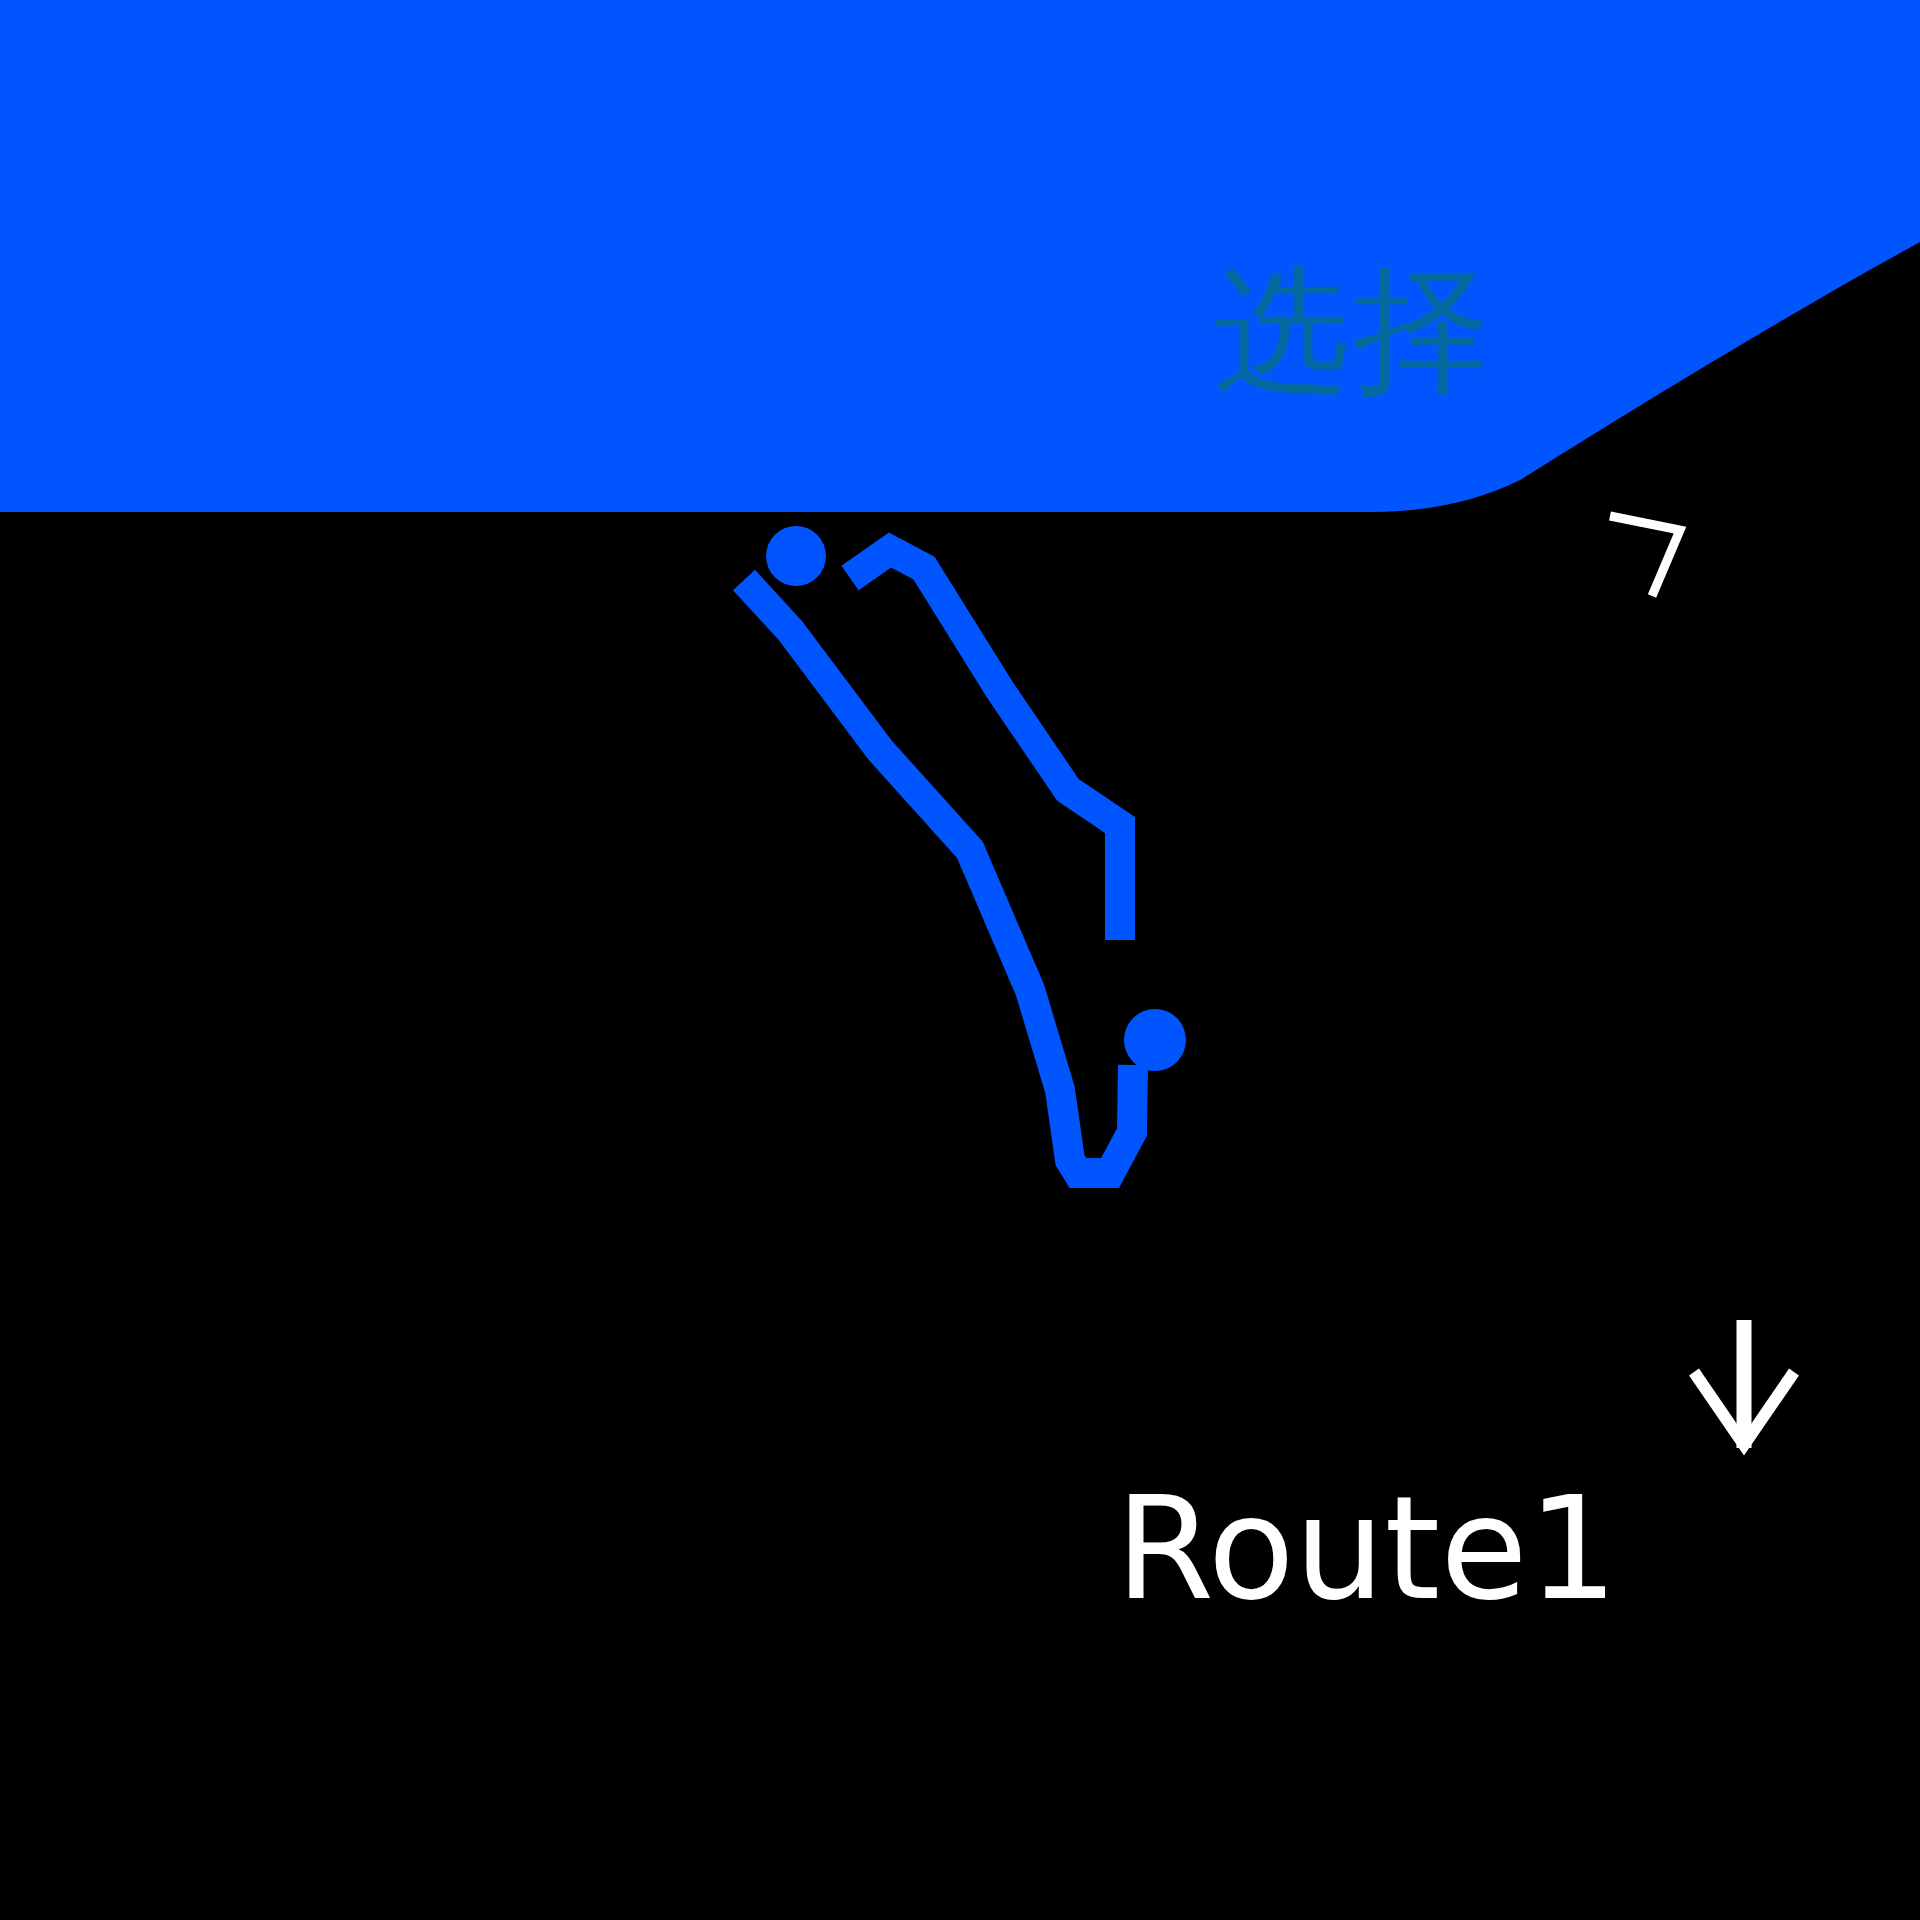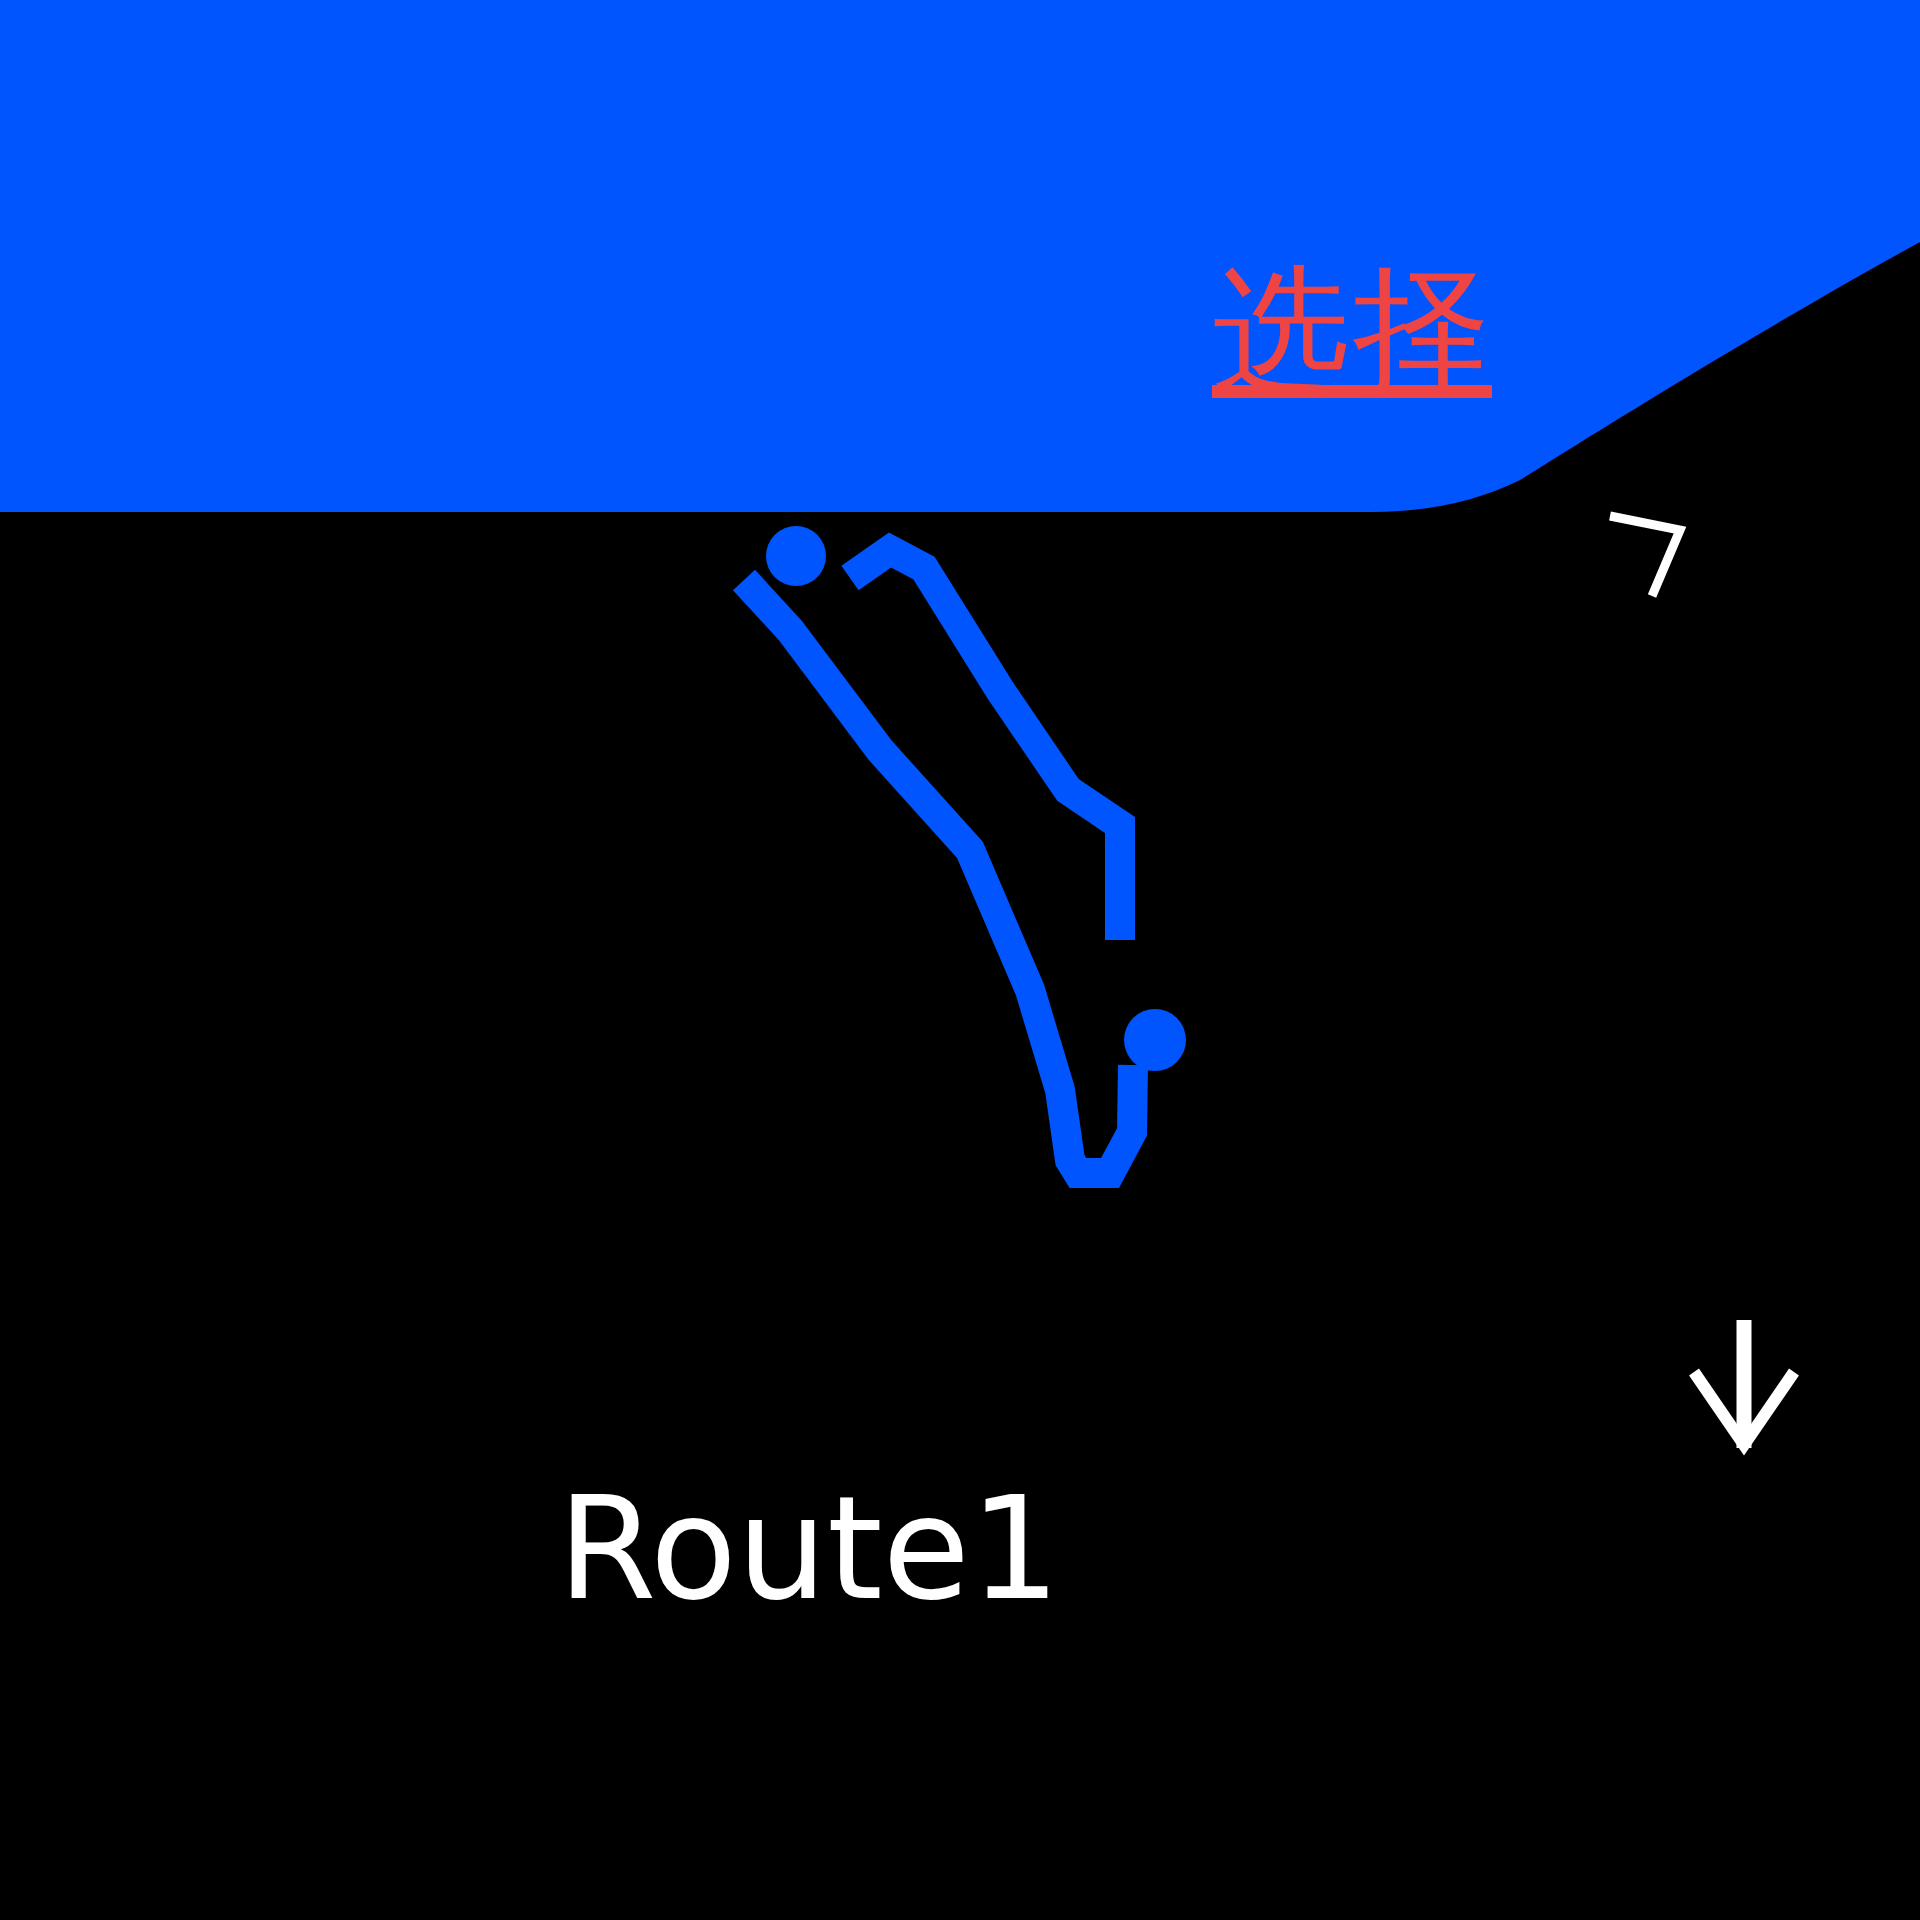--- a/index.html
+++ b/index.html
@@ -1,21 +1,21 @@
 <!DOCTYPE html>
 <html><head>
   <meta charset="utf-8">
   <style>
     html, body { margin: 0; padding: 0; background: #000; }
     body { width: 1920px; height: 1920px; position: relative; overflow: hidden; font-family: "DejaVu Sans", sans-serif; }
     .header-shape { position: absolute; left: 0; top: 0; width: 1920px; height: 520px; }
-    .header-label { position: absolute; left: 1212px; top: 262px; font-size: 138px; line-height: 1; color: #ef4444; letter-spacing: 2px; font-family: "DejaVu Sans", sans-serif; cursor: pointer; text-decoration: underline; }
+    .header-label { position: absolute; left: 1212px; top: 262px; font-size: 138px; line-height: 1; color: #0369a1; letter-spacing: 2px; font-family: "DejaVu Sans", sans-serif; cursor: pointer; }
     .corner-chevron { position: absolute; left: 1598px; top: 498px; width: 110px; height: 110px; }
     .route-preview { position: absolute; left: 700px; top: 520px; width: 500px; height: 880px; }
-    .route-name { position: absolute; left: 0; width: 1658px; top: 1478px; text-align: center; font-size: 142px; line-height: 1; color: #fff; font-family: "DejaVu Sans", sans-serif; padding-right: 40px; box-sizing: border-box; }
+    .route-name { position: absolute; left: 0; width: 1658px; top: 1478px; text-align: right; font-size: 142px; line-height: 1; color: #fff; font-family: "DejaVu Sans", sans-serif; padding-right: 40px; box-sizing: border-box; }
     .scroll-down { position: absolute; left: 1680px; top: 1310px; width: 120px; height: 150px; cursor: pointer; }
   </style>
 </head>
 <body>
 
 <svg class="header-shape" viewBox="0 0 1920 520" xmlns="http://www.w3.org/2000/svg">
   <path d="M0 0 H1920 V242 C1760 330 1600 430 1520 480 C1480 500 1430 512 1370 512 H0 Z" fill="#0055FF"></path>
 </svg>
 
 <div class="header-label">

